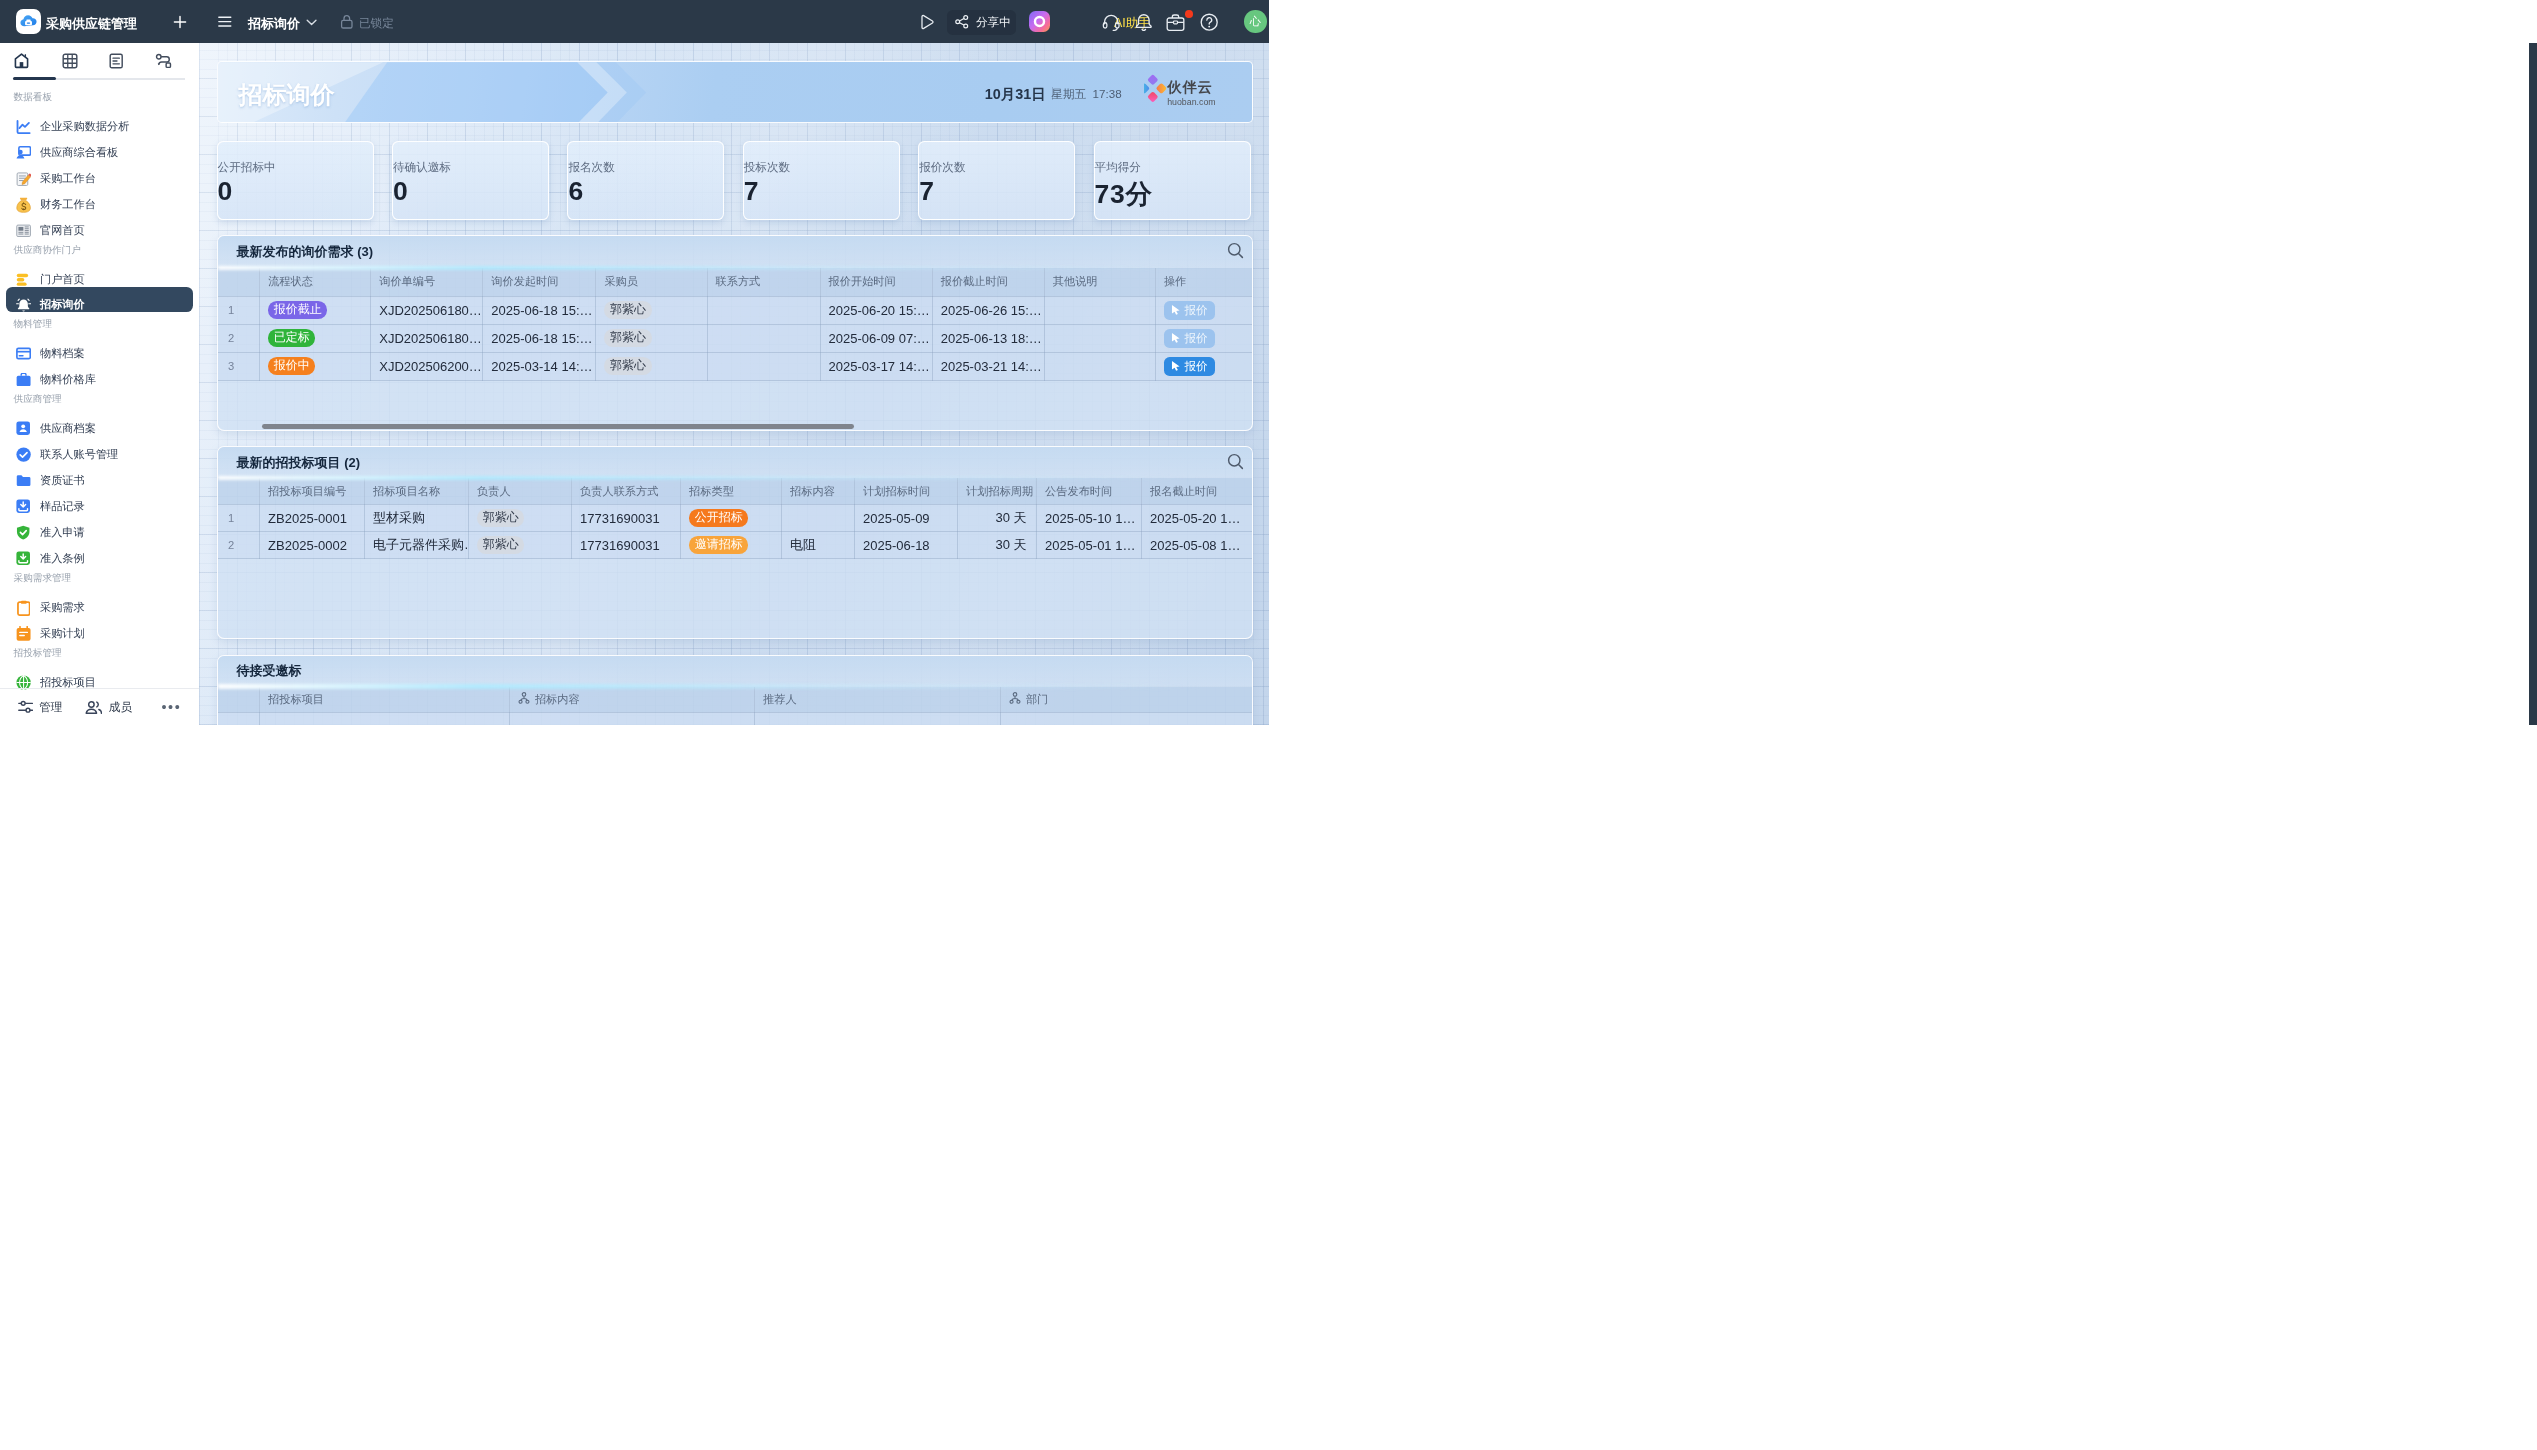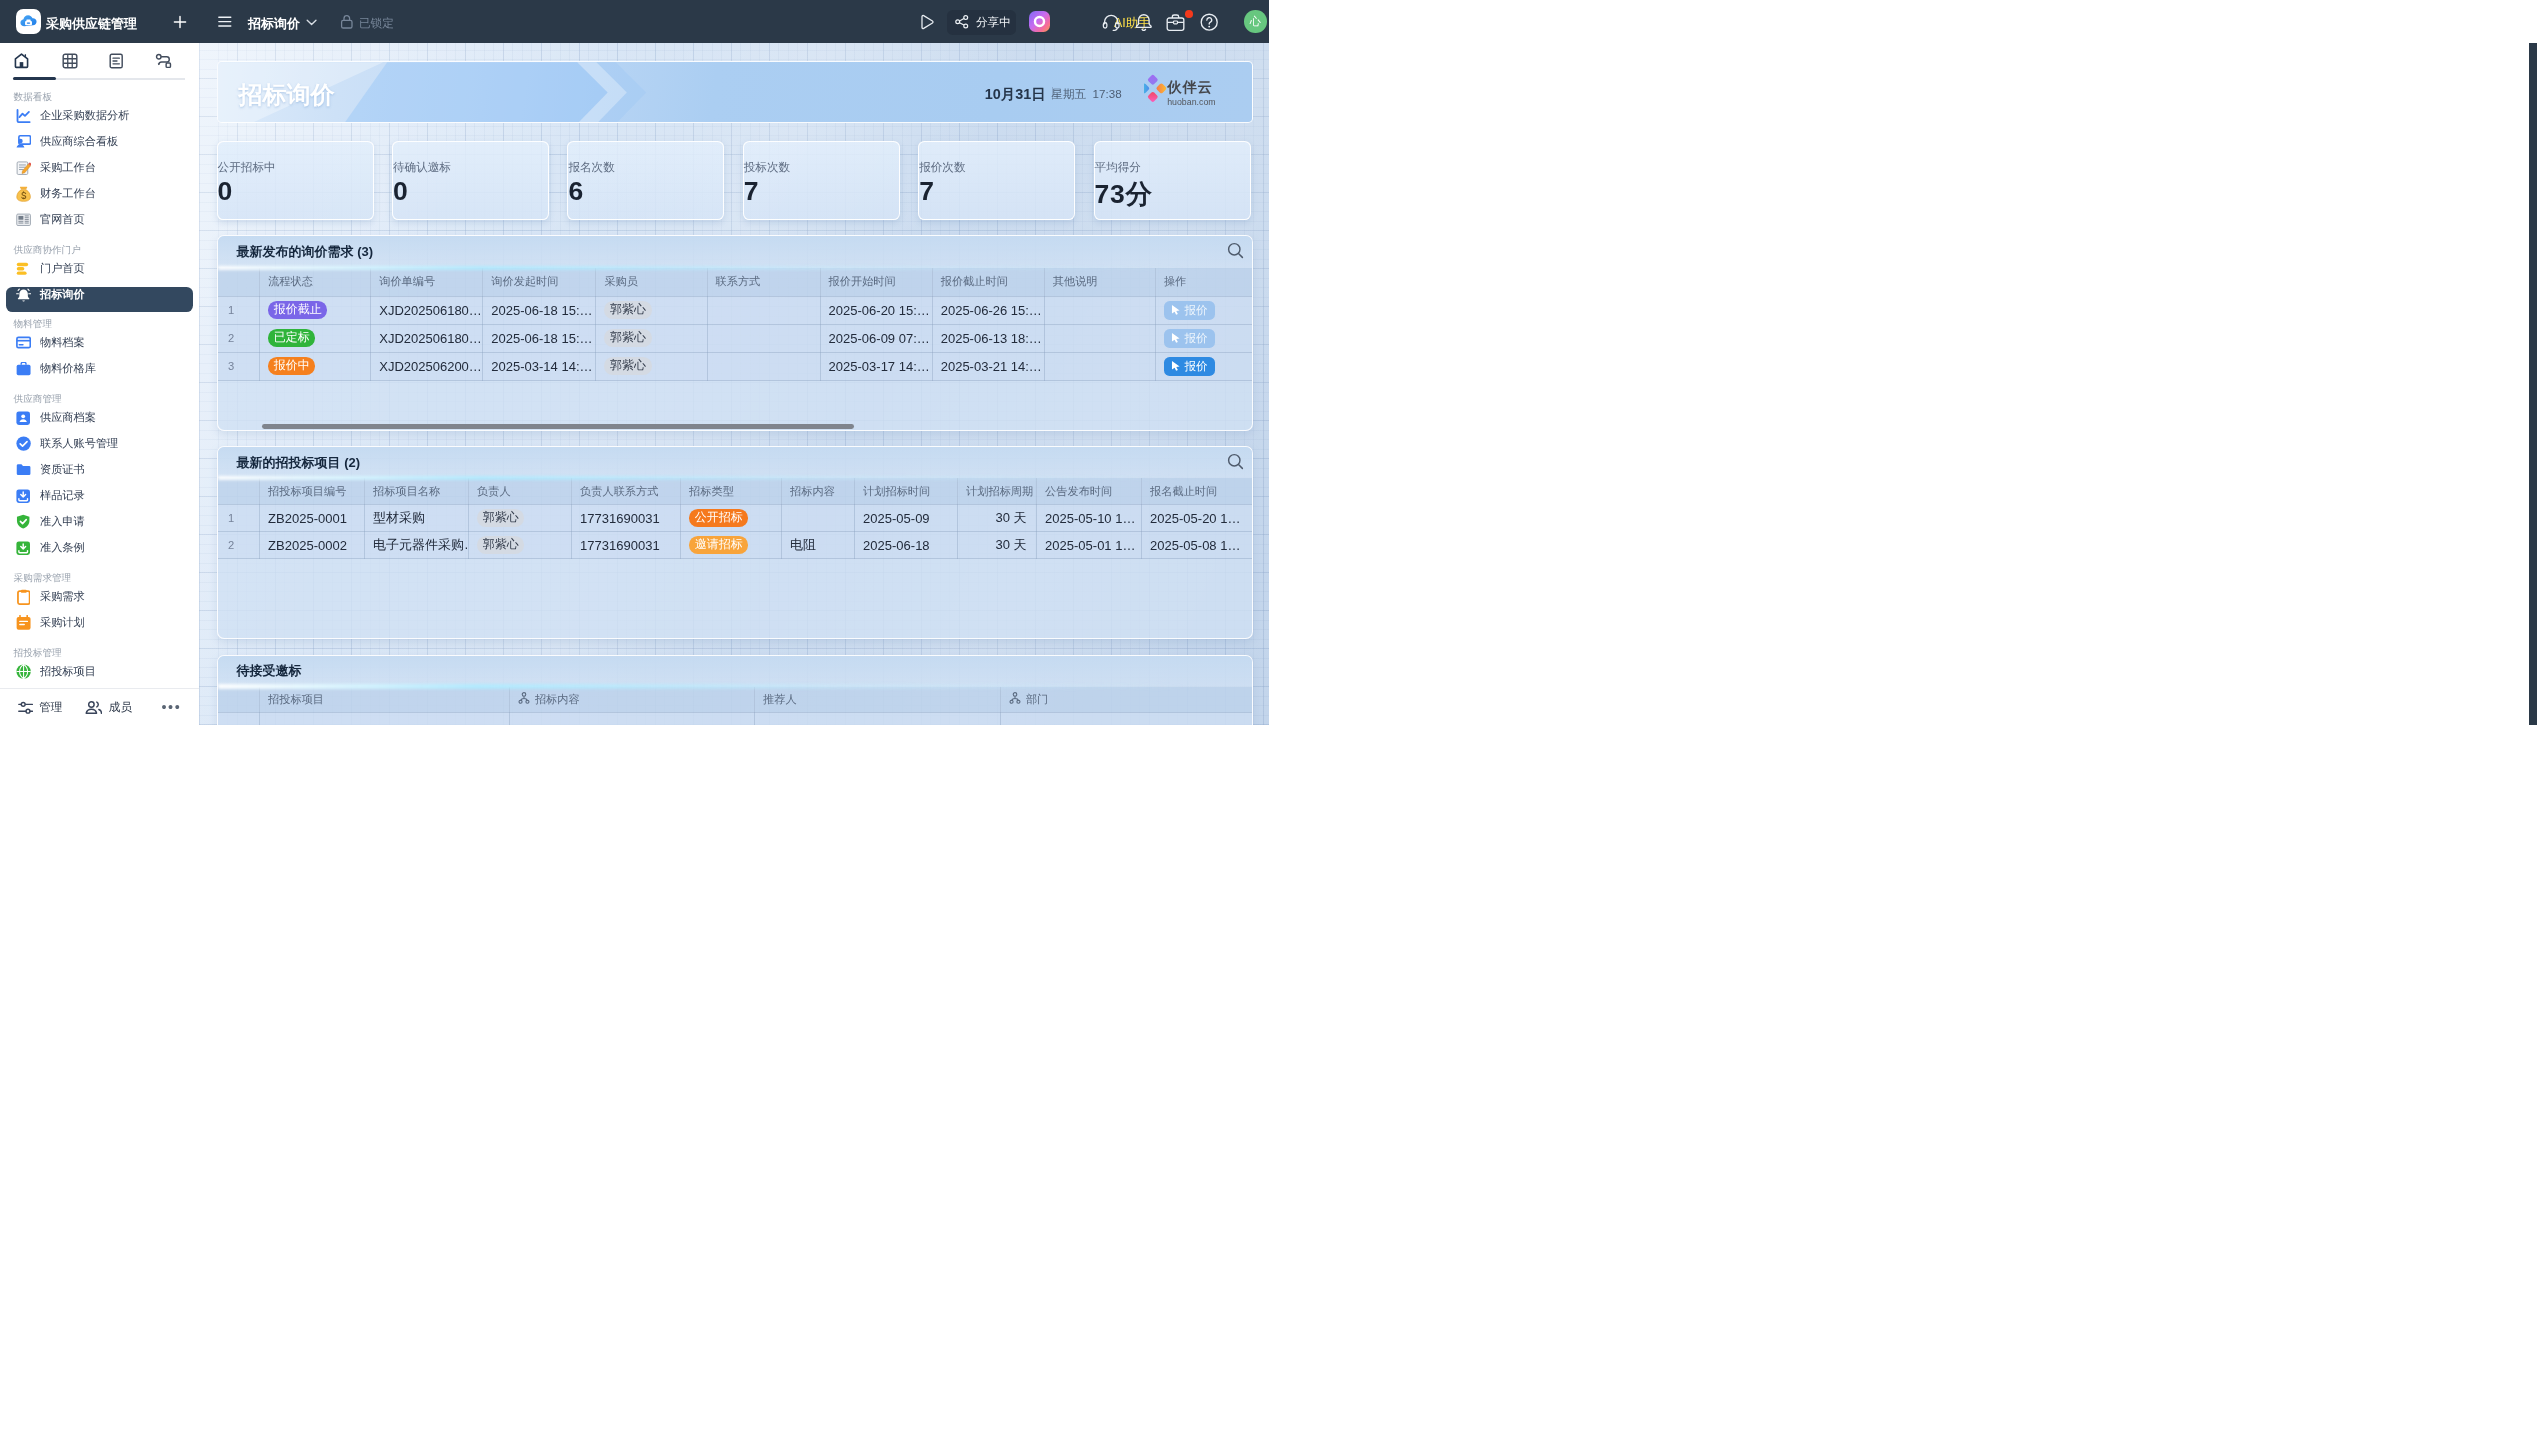--- a/index.html
+++ b/index.html
@@ -51,25 +51,25 @@
 .idx{color:#76839a;font-size:11.2px;text-align:left;padding-left:10.4px}
 .pill{display:inline-block;height:17.6px;line-height:17.6px;padding:0 5.6px;border-radius:8.8px;color:#fff;font-size:12px}
 .gpill{display:inline-block;height:17.6px;line-height:17.6px;padding:0 5.6px;border-radius:8.8px;background:#d4dae3;color:#333c4c;font-size:12px}
 .btn{display:inline-flex;align-items:center;gap:4px;height:19px;padding:0 7px;border-radius:5.6px;font-size:11.6px;color:#fff}
 .scrollbar{position:absolute;left:44px;top:188px;width:592px;height:4.8px;border-radius:2.4px;background:#7f848d}
 
 .tabs{display:flex;height:35px;align-items:center;padding:0 13px;justify-content:space-between;width:185px}
 .tabline{position:relative;height:1.6px;background:#e4e7ec;margin:0 13px;width:172px}
 .tabline i{position:absolute;left:0;top:-0.8px;width:43px;height:3.2px;border-radius:1.6px;background:#24364e}
 .slabel{height:23px;line-height:24px;padding-left:13.6px;font-size:9.6px;color:#98a1ad}
-.sitem{height:26px;display:flex;align-items:flex-start;padding-left:16px;gap:8.8px;font-size:11.2px;color:#323e52;white-space:nowrap}
+.sitem{height:26px;display:flex;align-items:flex-end;padding-left:16px;gap:8.8px;font-size:11.2px;color:#323e52;white-space:nowrap}
 .sitem .ic{width:15.2px;height:15.2px;flex:none;display:flex;align-items:center;justify-content:center}
 .sitem.active{margin:0 6.4px;padding-left:9.6px;border-radius:6.4px;background:#33485f;color:#fff;font-weight:700;height:25px}
 .sfoot{position:absolute;bottom:0;left:0;width:199px;height:37px;border-top:0.8px solid #e9ebef;display:flex;align-items:center;padding:0 17.6px;gap:22.5px;font-size:11.6px;color:#2b3647;white-space:nowrap}
-.sfoot .grp{display:flex;align-items:flex-end;gap:6.4px}
+.sfoot .grp{display:flex;align-items:flex-start;gap:6.4px}
 .dots{margin-left:auto;color:#5a6574;font-size:14.4px;letter-spacing:1.6px}
 svg{display:block}
 .orgh{display:inline-block;vertical-align:-1.6px;margin-right:4.8px}
 </style>
 </head>
 <body>
 <div class="main">
   <div class="grid"></div>
   <div class="banner" id="banner">
     <svg style="position:absolute;left:0;top:0" width="1036" height="62" viewBox="0 0 1292 77">

